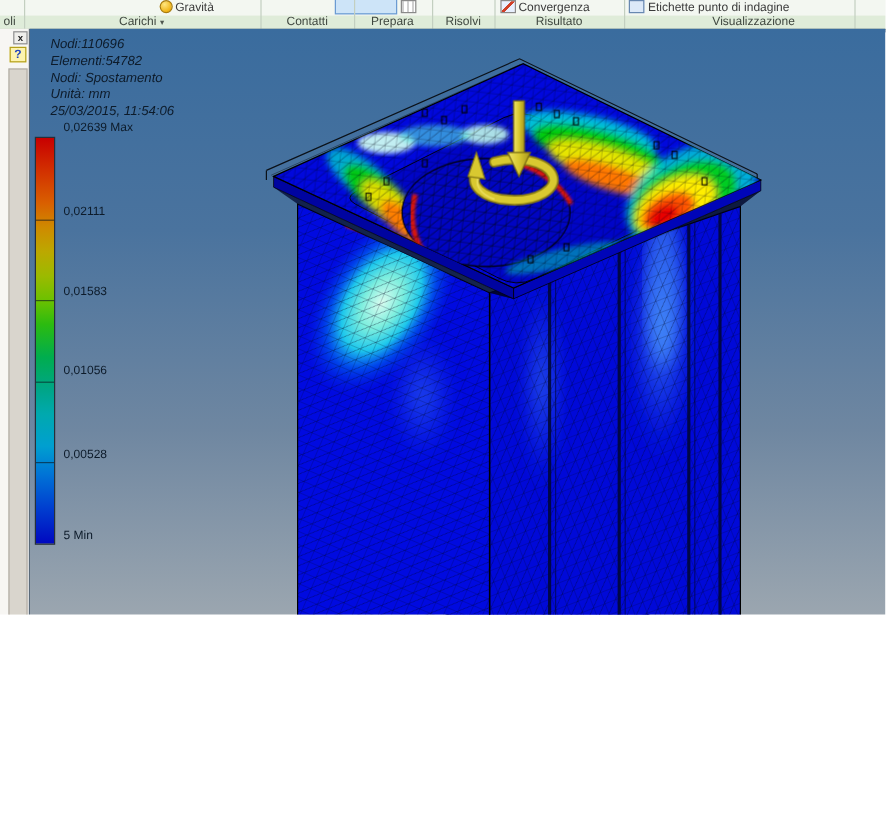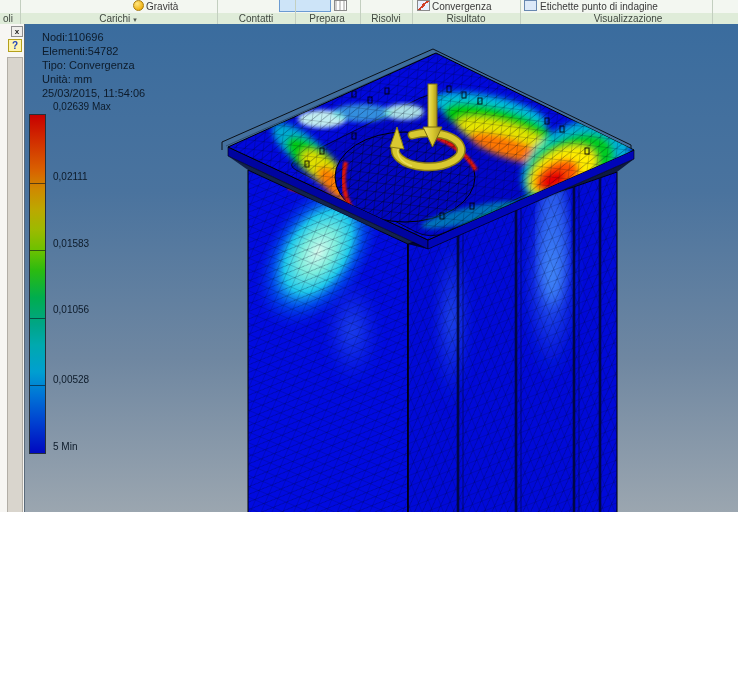--- a/index.html
+++ b/index.html
@@ -33,21 +33,21 @@
               color:#2244bb;font-size:10px;font-weight:bold;text-align:center;line-height:12px;box-sizing:border-box;}
   #strip-body{position:absolute;left:7px;top:33px;width:16px;height:628px;background:#d9d5cd;
               border:1px solid #b2aea6;box-sizing:border-box;}
 
   
   #vp-border-top{position:absolute;left:25px;top:24px;width:713px;height:3px;background:#1c3c64;}
   #viewport{position:absolute;left:25px;top:24px;width:713px;height:670px;}
 
   
   #info-block{position:absolute;left:42px;top:30px;z-index:5;color:#0d1b2a;font-size:11px;line-height:14px;}
-  #info-block div{white-space:nowrap;}
+  #info-block div{white-space:nowrap;font-style:italic;}
 
   
   #legend-bar{position:absolute;left:29px;top:114px;width:17px;height:340px;z-index:5;border:1px solid #26303a;box-sizing:border-box;
      background:linear-gradient(to bottom,
        #c80000 0%, #d23000 8%, #d95f00 16%, #cf8a00 22%, #bca800 28%, #9cba00 34%,
        #6cc100 40%, #2bbb10 46%, #00ad4e 54%, #00a587 62%, #00a9ae 68%, #009fd0 76%,
        #0073d6 83%, #0040d0 91%, #0008c0 100%);}
   .leg-tick{position:absolute;left:0;width:100%;height:1px;background:rgba(10,20,30,.6);}
   .leg-label{position:absolute;left:53px;z-index:5;color:#0d1b2a;font-size:10px;white-space:nowrap;}
 
@@ -304,21 +304,21 @@
       <line x1="57" y1="659" x2="77" y2="667" stroke="#c02020" stroke-width="1.5"></line>
       <polygon points="71,662 75,673 84,667" fill="#cc1818"></polygon>
       <text x="84" y="676" font-size="10" font-weight="bold" fill="#cc1010">X</text>
       <circle cx="57" cy="659" r="1.6" fill="#203040"></circle>
     </g>
   </svg>
 
   <div id="info-block">
     <div>Nodi:110696</div>
     <div>Elementi:54782</div>
-    <div>Tipo: Convergenza</div>
+    <div>Nodi: Spostamento</div>
     <div>Unità: mm</div>
     <div>25/03/2015, 11:54:06</div>
   </div>
 
   <div id="legend-bar">
     <div class="leg-tick" style="top:20%"></div>
     <div class="leg-tick" style="top:40%"></div>
     <div class="leg-tick" style="top:60%"></div>
     <div class="leg-tick" style="top:80%"></div>
   </div>

